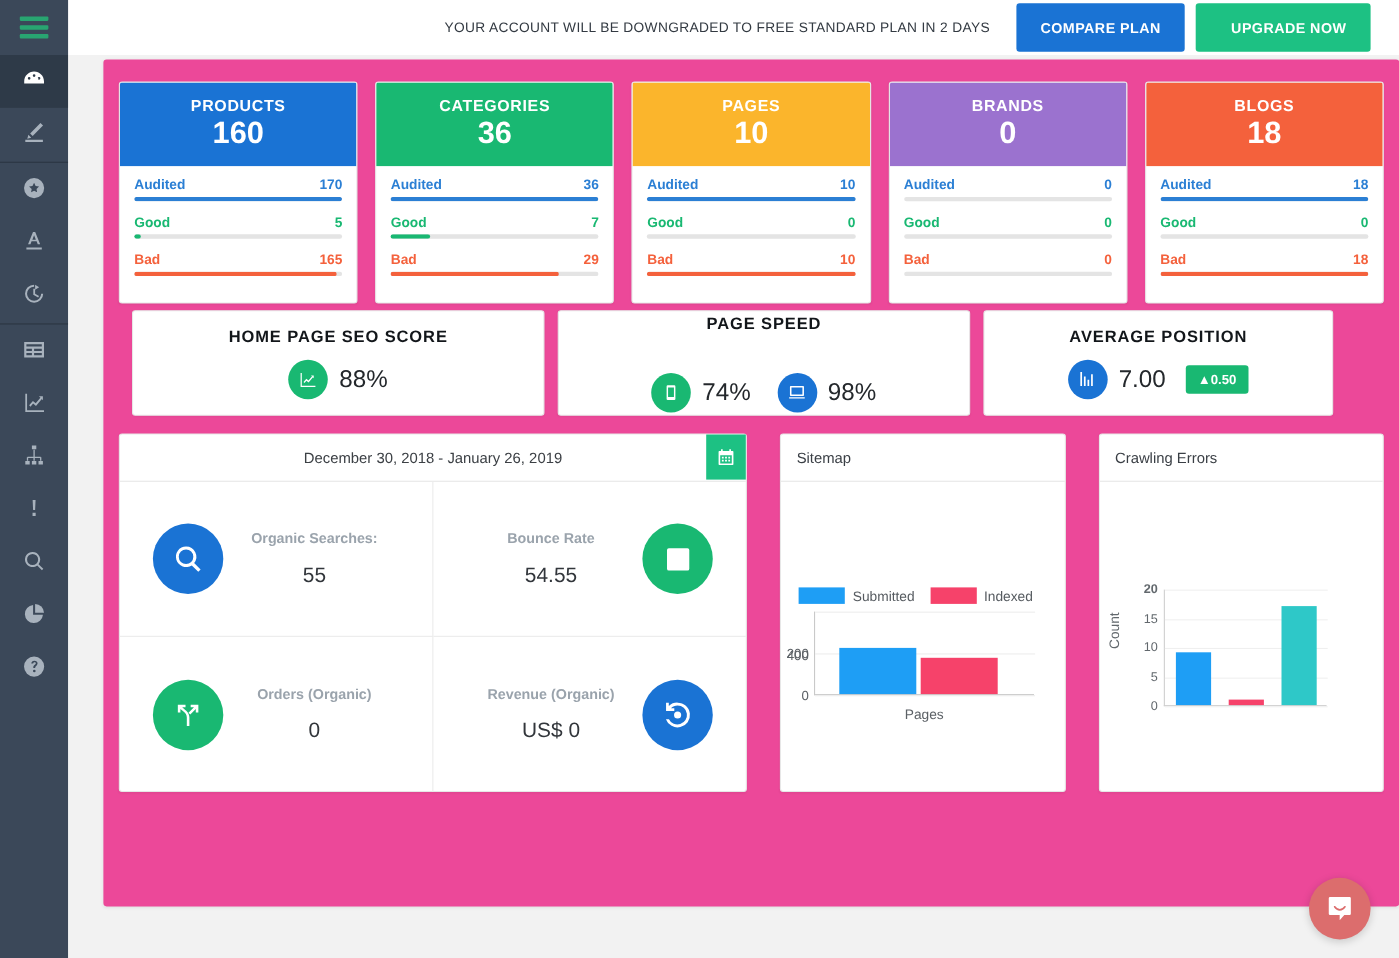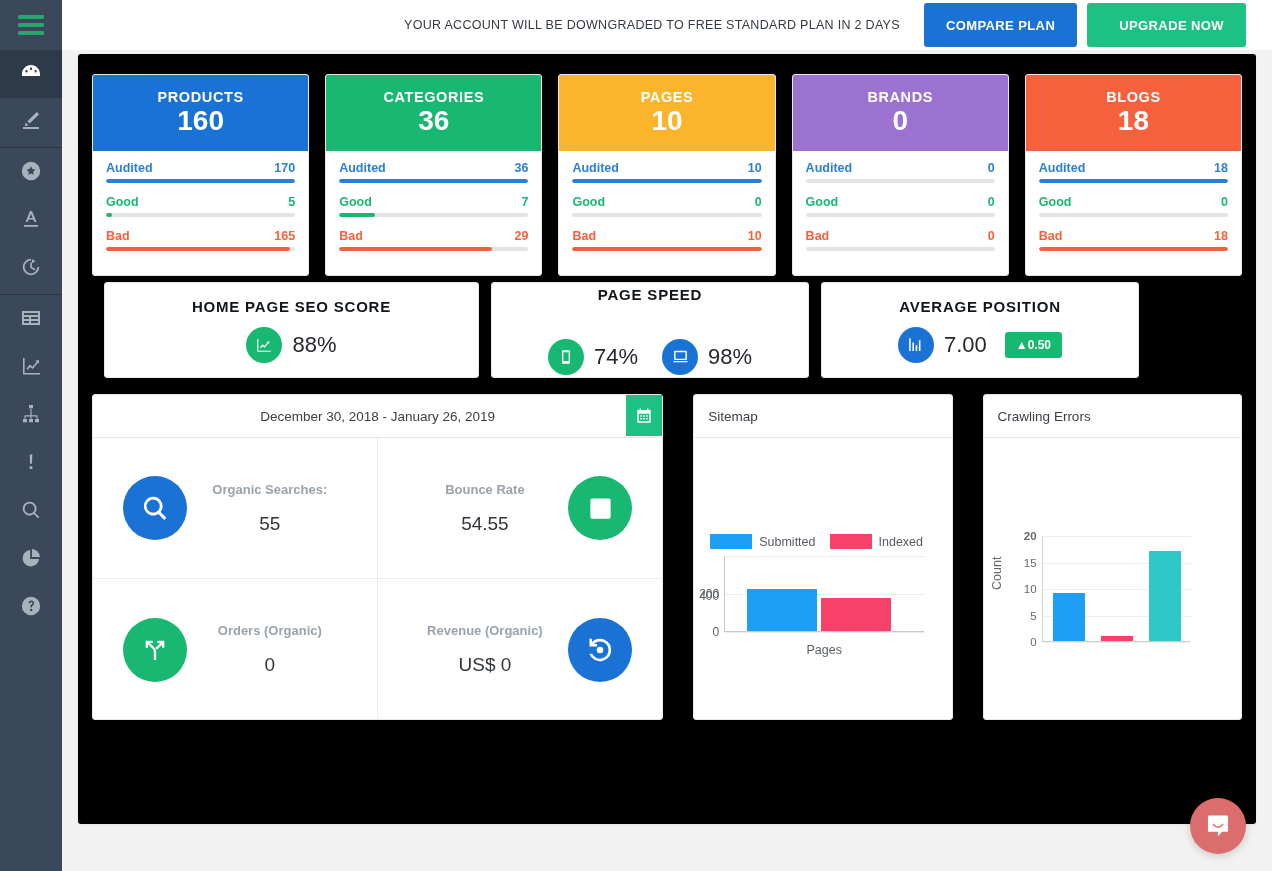--- a/index.html
+++ b/index.html
@@ -55,23 +55,23 @@
   #compare-plan { background: #1a73d4; margin-right: 10px; }
   #upgrade-now { background: #1dc183; padding-left: 32px; }
 
   
   #main {
     position: absolute; left: 62px; top: 50px;
     width: 1210px; height: 821px;
     background: #f2f2f2; padding: 0;
   }
   #content-card {
-    position: absolute; left: 16px; top: 4px;
+    position: absolute; left: 32px; top: 4px;
     width: 1178px; height: 770px;
-    background: #000000; border-radius: 3px;
+    background: #ec4899; border-radius: 3px;
     box-shadow: 0 1px 3px rgba(0,0,0,.07);
   }
 
   
   #stat-row {
     position: absolute; left: 14px; top: 20px;
     width: 1150px; display: flex; gap: 16px;
   }
   .stat-card {
     width: 218px; background: #fff; border: 1px solid #e7e7e7;
@@ -106,21 +106,21 @@
     position: absolute; left: 14px; top: 228px;
     width: 1150px; display: flex; gap: 12px; margin-left: 12px;
   }
   .score-card {
     background: #fff; border: 1px solid #e7e7e7; border-radius: 3px;
     height: 96px; display: flex; flex-direction: column;
     align-items: center; justify-content: center;
     box-shadow: 0 1px 2px rgba(0,0,0,.04);
   }
   #card-seo { width: 375px; }
-  #card-speed { width: 318px; gap: 24px; }
+  #card-speed { width: 375px; gap: 24px; }
   #card-position { width: 318px; }
   .score-label {
     font-size: 15px; font-weight: bold; letter-spacing: .8px;
     color: #12161a; margin-bottom: 12px;
   }
   .score-line { display: flex; align-items: center; gap: 10px; }
   .score-icon {
     width: 36px; height: 36px; border-radius: 50%;
     display: flex; align-items: center; justify-content: center;
   }

